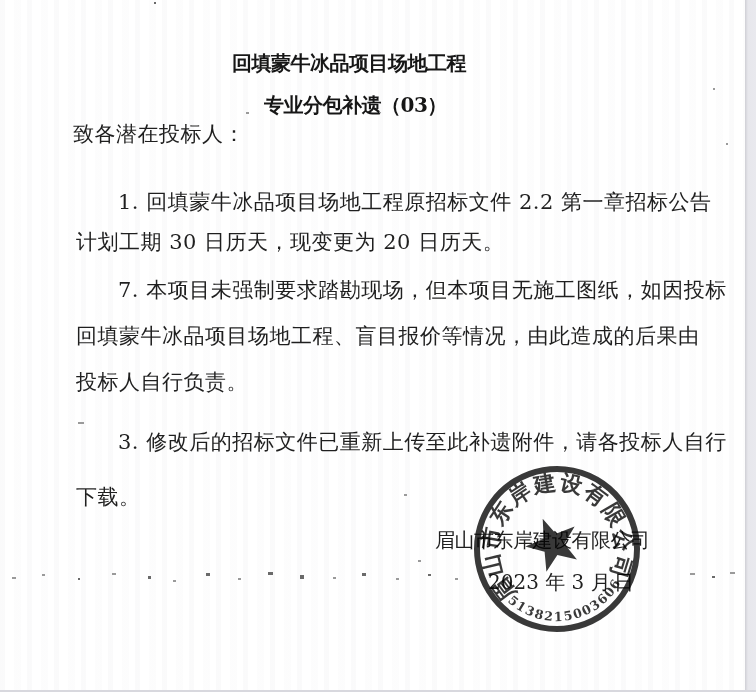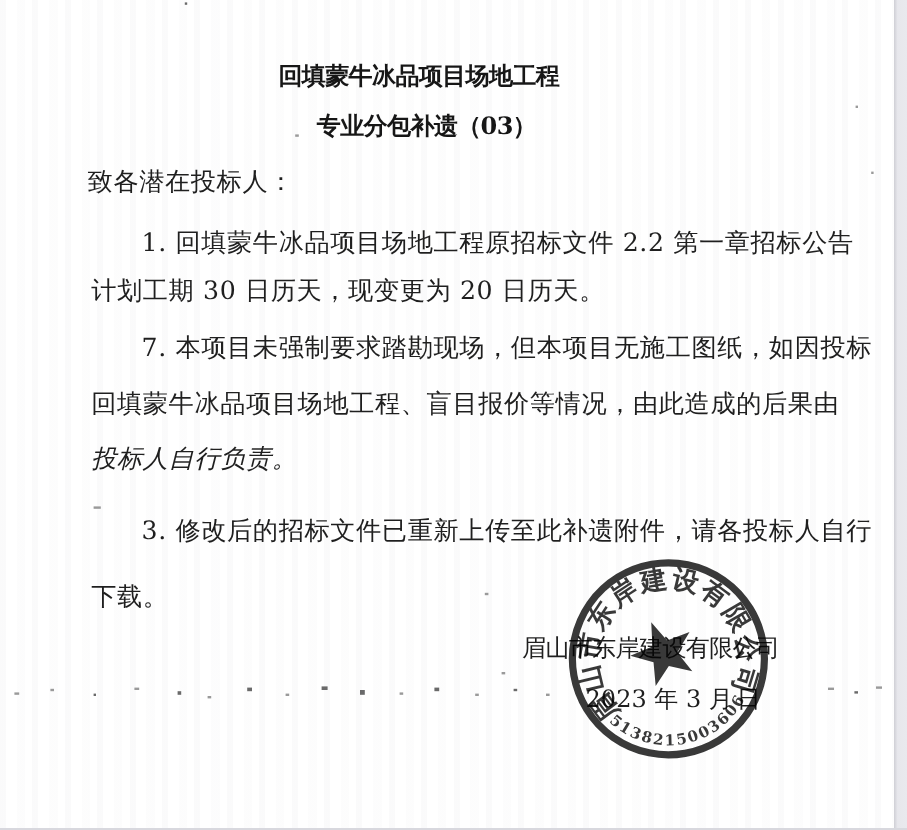--- a/index.html
+++ b/index.html
@@ -54,28 +54,28 @@
   .seal text{font-family:"DejaVu Serif","Liberation Serif",serif;}
 </style>
 </head>
 <body>
 
 <div class="page">
 
   <div class="line title" style="left:232px;top:50px;">回填蒙牛冰品项目场地工程</div>
   <div class="line title" style="left:264px;top:92px;">专业分包补遗（03）</div>
 
-  <div class="line" style="left:73px;top:137px;">致各潜在投标人：</div>
+  <div class="line" style="left:73px;top:120px;">致各潜在投标人：</div>
 
   <div class="line" style="left:118px;top:188px;text-align:right;">1. 回填蒙牛冰品项目场地工程原招标文件 2.2 第一章招标公告</div>
   <div class="line" style="left:76px;top:228px;">计划工期 30 日历天，现变更为 20 日历天。</div>
 
   <div class="line" style="left:118px;top:276px;">7. 本项目未强制要求踏勘现场，但本项目无施工图纸，如因投标</div>
   <div class="line" style="left:76px;top:322px;">回填蒙牛冰品项目场地工程、盲目报价等情况，由此造成的后果由</div>
-  <div class="line" style="left:76px;top:368px;font-style:italic;">投标人自行负责。</div>
+  <div class="line" style="left:76px;top:368px;">投标人自行负责。</div>
 
   <div class="line" style="left:118px;top:428px;">3. 修改后的招标文件已重新上传至此补遗附件，请各投标人自行</div>
   <div class="line" style="left:76px;top:483px;">下载。</div>
 
   <div class="line sig" style="left:435px;top:527px;">眉山市东岸建设有限公司</div>
   <div class="line date" style="left:488px;top:569px;">2023 年 3 月</div>
   <div class="line date" style="left:614px;top:569px;">日</div>
 
   <div class="seal">
     <svg width="180" height="180" viewBox="0 0 180 180">

